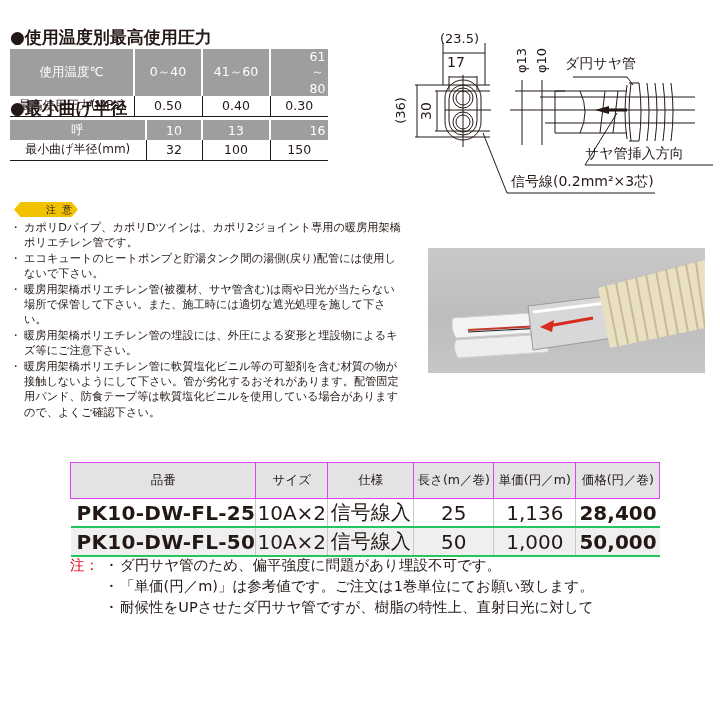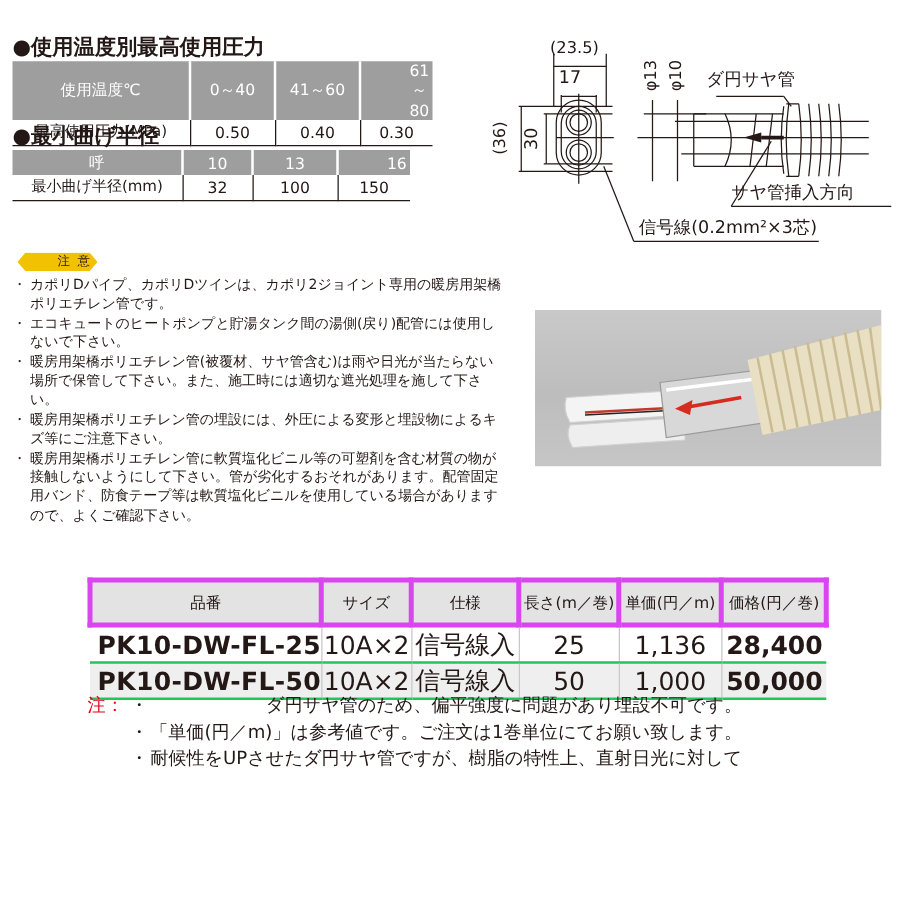--- a/index.html
+++ b/index.html
@@ -28,41 +28,41 @@
   .diagram { position: absolute; left: 395px; top: 25px; width: 325px; height: 175px; }
   .diagram svg { width: 100%; height: 100%; }
   .dlabel { position: absolute; font-size: 13px; white-space: nowrap; color: #231815; }
 
   
   .photo { position: absolute; left: 428px; top: 248px; width: 277px; height: 125px; background: linear-gradient(180deg, #c9c9c9 0%, #bdbdbd 55%, #c6c6c6 100%); }
   .photo svg { width: 100%; height: 100%; }
 
   
   table.prod { position: absolute; left: 70px; top: 462px; border-collapse: collapse; font-size: 12.5px; }
-  table.prod th { background: #e3e3e3; font-weight: normal; height: 36px; border: 4px solid #d946ef; color: #231815; padding: 0; text-align: center; white-space: nowrap; }
+  table.prod th { background: #e3e3e3; font-weight: normal; height: 36px; border: 1px solid #d946ef; color: #231815; padding: 0; text-align: center; white-space: nowrap; }
   table.prod td { height: 14px; font-size: 20px; text-align: center; border-right: 1px solid #c8c8c8; border-bottom: 2px solid #22c55e; white-space: nowrap; padding: 0; }
   table.prod tr.r2 td { background: #efefef; }
   table.prod td.code { font-weight: bold; text-align: left; padding-left: 6px; letter-spacing: 0.3px; }
   table.prod td.price { font-weight: bold; }
   table.prod td:last-child { border-right: none; }
 
   .footnote { position: absolute; left: 70px; top: 555px; font-size: 14.5px; line-height: 21px; }
   .footnote .mark { color: #e60012; position: absolute; left: 0; top: 0; }
   .footnote ul { list-style: none; margin-left: 36px; }
-  .footnote li { position: relative; padding-left: 14px; white-space: nowrap; text-align: right; }
+  .footnote li { position: relative; padding-left: 14px; white-space: nowrap; }
   .footnote li::before { content: "・"; position: absolute; left: -2px; }
 </style>
 </head>
 <body>
 
 <div class="sec-title" style="left:10px; top:26px;">●使用温度別最高使用圧力</div>
 <table class="spec" style="left:10px; top:49px;">
   <tbody>
       <tr>
-    <th style="width:142px;">使用温度℃</th>
+    <th style="width:124px;">使用温度℃</th>
     <th style="width:68px;">0～40</th>
     <th style="width:68px;">41～60</th>
     <th style="width:58px;">61～80</th>
   </tr>
   <tr>
     <td class="lbl">最高使用圧力(MPa)</td>
     <td>0.50</td>
     <td>0.40</td>
     <td>0.30</td>
   </tr>

